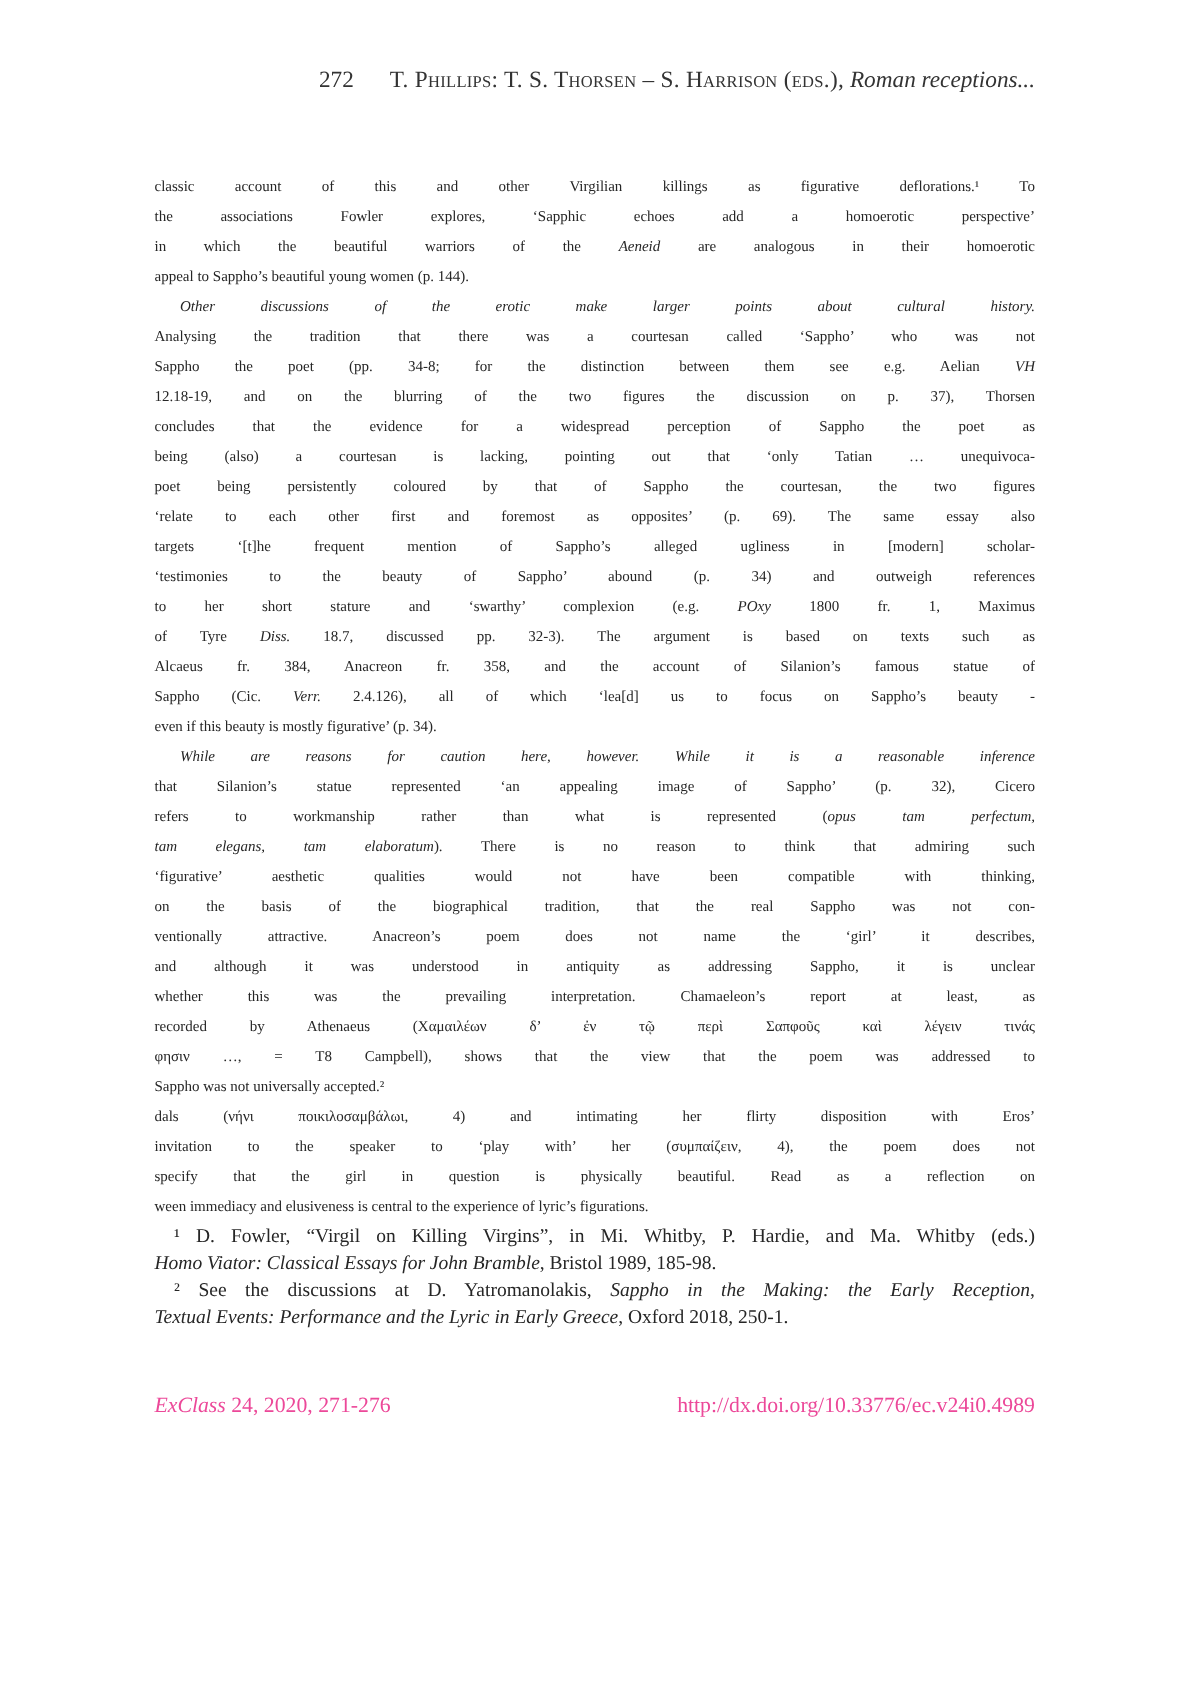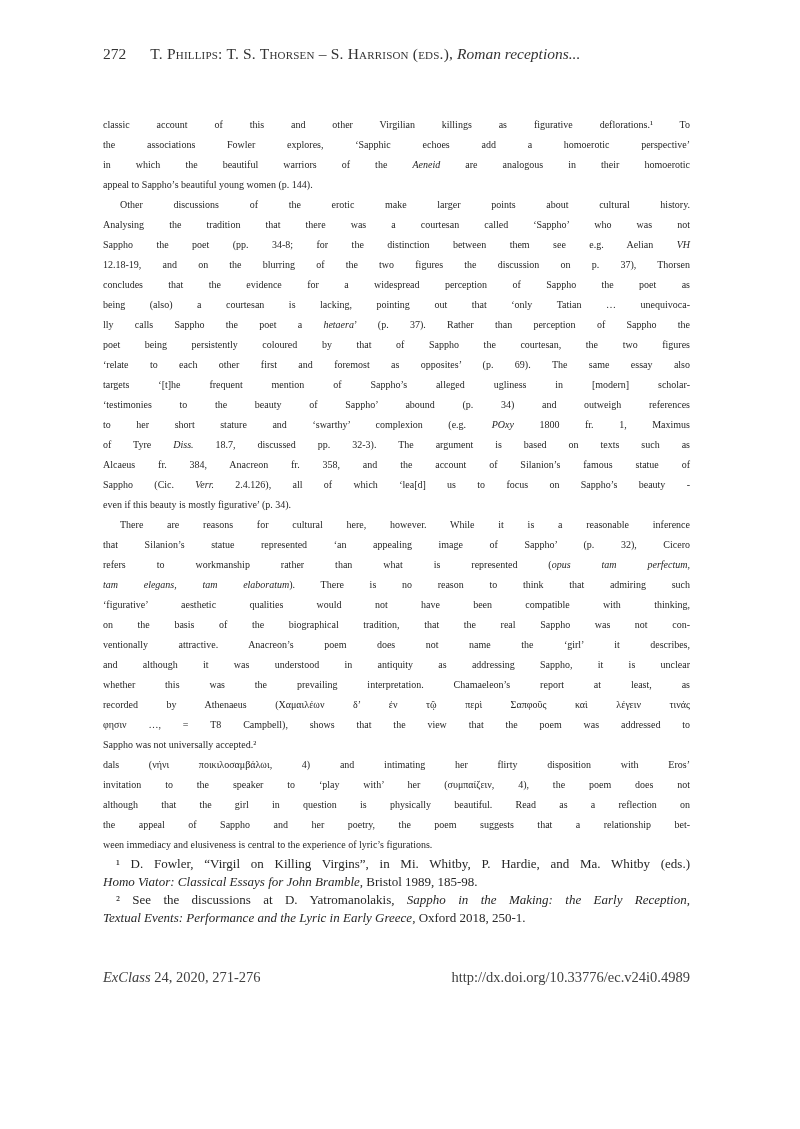--- a/index.html
+++ b/index.html
@@ -18,52 +18,53 @@
     font-family: "Liberation Serif", "DejaVu Serif", serif;
     overflow: hidden;
   }
   
   .header {
     display: flex;
     align-items: baseline;
     font-size: 15.5px;
     line-height: 20px;
     color: #333333;
+    justify-content: flex-end;
   }
   .pagenum { margin-right: 24px; }
   .sc { font-variant: small-caps; letter-spacing: 0.2px; }
   .it, i { font-style: italic; }
   
   .body-text {
     margin-top: 51px;
     font-size: 10px;
     line-height: 20px;
   }
   .line {
     text-align: justify;
     text-align-last: justify;
     hyphens: none;
   }
   .line.last { text-align-last: left; }
-  .body-text .line.indent { text-indent: 17px; }
+  .body-text .line.indent { text-indent: 17px; font-style: italic; }
   
   .footnotes {
     font-size: 13px;
     line-height: 18px;
   }
   .footnotes .line.indent { text-indent: 13px; }
   
   .footer {
     margin-top: 40px;
     display: flex;
     justify-content: space-between;
     align-items: baseline;
     font-size: 14.5px;
     line-height: 20px;
-    color: #404040;
+    color: #ec4899;
     gap: 12px;
   }
   .footer a {
     color: inherit;
     text-decoration: none;
     cursor: pointer;
   }
 </style>
 </head>
 <body>
@@ -82,50 +83,48 @@
         <div class="line">in which the beautiful warriors of the <i>Aeneid</i> are analogous in their homoerotic</div>
         <div class="line last">appeal to Sappho’s beautiful young women (p. 144).</div>
       </div>
     <div class="para">
         <div class="line indent">Other discussions of the erotic make larger points about cultural history.</div>
         <div class="line">Analysing the tradition that there was a courtesan called ‘Sappho’ who was not</div>
         <div class="line">Sappho the poet (pp. 34-8; for the distinction between them see e.g. Aelian <i>VH</i></div>
         <div class="line">12.18-19, and on the blurring of the two figures the discussion on p. 37), Thorsen</div>
         <div class="line">concludes that the evidence for a widespread perception of Sappho the poet as</div>
         <div class="line">being (also) a courtesan is lacking, pointing out that ‘only Tatian … unequivoca-</div>
-        <div class="line">lly calls Sappho the poet a <i>hetaera</i>’ (p. 37). Rather than perception of Sappho the</div>
         <div class="line">poet being persistently coloured by that of Sappho the courtesan, the two figures</div>
         <div class="line">‘relate to each other first and foremost as opposites’ (p. 69). The same essay also</div>
         <div class="line">targets ‘[t]he frequent mention of Sappho’s alleged ugliness in [modern] scholar-</div>
         <div class="line">‘testimonies to the beauty of Sappho’ abound (p. 34) and outweigh references</div>
         <div class="line">to her short stature and ‘swarthy’ complexion (e.g. <i>POxy</i> 1800 fr. 1, Maximus</div>
         <div class="line">of Tyre <i>Diss.</i> 18.7, discussed pp. 32-3). The argument is based on texts such as</div>
         <div class="line">Alcaeus fr. 384, Anacreon fr. 358, and the account of Silanion’s famous statue of</div>
         <div class="line">Sappho (Cic. <i>Verr.</i> 2.4.126), all of which ‘lea[d] us to focus on Sappho’s beauty -</div>
         <div class="line last">even if this beauty is mostly figurative’ (p. 34).</div>
       </div>
     <div class="para">
-        <div class="line indent">There are reasons for cultural here, however. While it is a reasonable inference</div>
+        <div class="line indent">While are reasons for caution here, however. While it is a reasonable inference</div>
         <div class="line">that Silanion’s statue represented ‘an appealing image of Sappho’ (p. 32), Cicero</div>
         <div class="line">refers to workmanship rather than what is represented (<i>opus tam perfectum,</i></div>
         <div class="line"><i>tam elegans, tam elaboratum</i>). There is no reason to think that admiring such</div>
         <div class="line">‘figurative’ aesthetic qualities would not have been compatible with thinking,</div>
         <div class="line">on the basis of the biographical tradition, that the real Sappho was not con-</div>
         <div class="line">ventionally attractive. Anacreon’s poem does not name the ‘girl’ it describes,</div>
         <div class="line">and although it was understood in antiquity as addressing Sappho, it is unclear</div>
         <div class="line">whether this was the prevailing interpretation. Chamaeleon’s report at least, as</div>
         <div class="line">recorded by Athenaeus (Χαμαιλέων δ’ ἐν τῷ περὶ Σαπφοῦς καὶ λέγειν τινάς</div>
         <div class="line">φησιν …, = T8 Campbell), shows that the view that the poem was addressed to</div>
         <div class="line last">Sappho was not universally accepted.²</div>
       </div>
     <div class="para">
         <div class="line">dals (νήνι ποικιλοσαμβάλωι, 4) and intimating her flirty disposition with Eros’</div>
         <div class="line">invitation to the speaker to ‘play with’ her (συμπαίζειν, 4), the poem does not</div>
-        <div class="line">although that the girl in question is physically beautiful. Read as a reflection on</div>
-        <div class="line">the appeal of Sappho and her poetry, the poem suggests that a relationship bet-</div>
+        <div class="line">specify that the girl in question is physically beautiful. Read as a reflection on</div>
         <div class="line last">ween immediacy and elusiveness is central to the experience of lyric’s figurations.</div>
       </div>
   </div>
 
   <div class="footnotes">
     <div class="fn">
         <div class="line indent">¹ D. Fowler, “Virgil on Killing Virgins”, in Mi. Whitby, P. Hardie, and Ma. Whitby (eds.)</div>
         <div class="line last"><i>Homo Viator: Classical Essays for John Bramble</i>, Bristol 1989, 185-98.</div>
       </div>
     <div class="fn">

